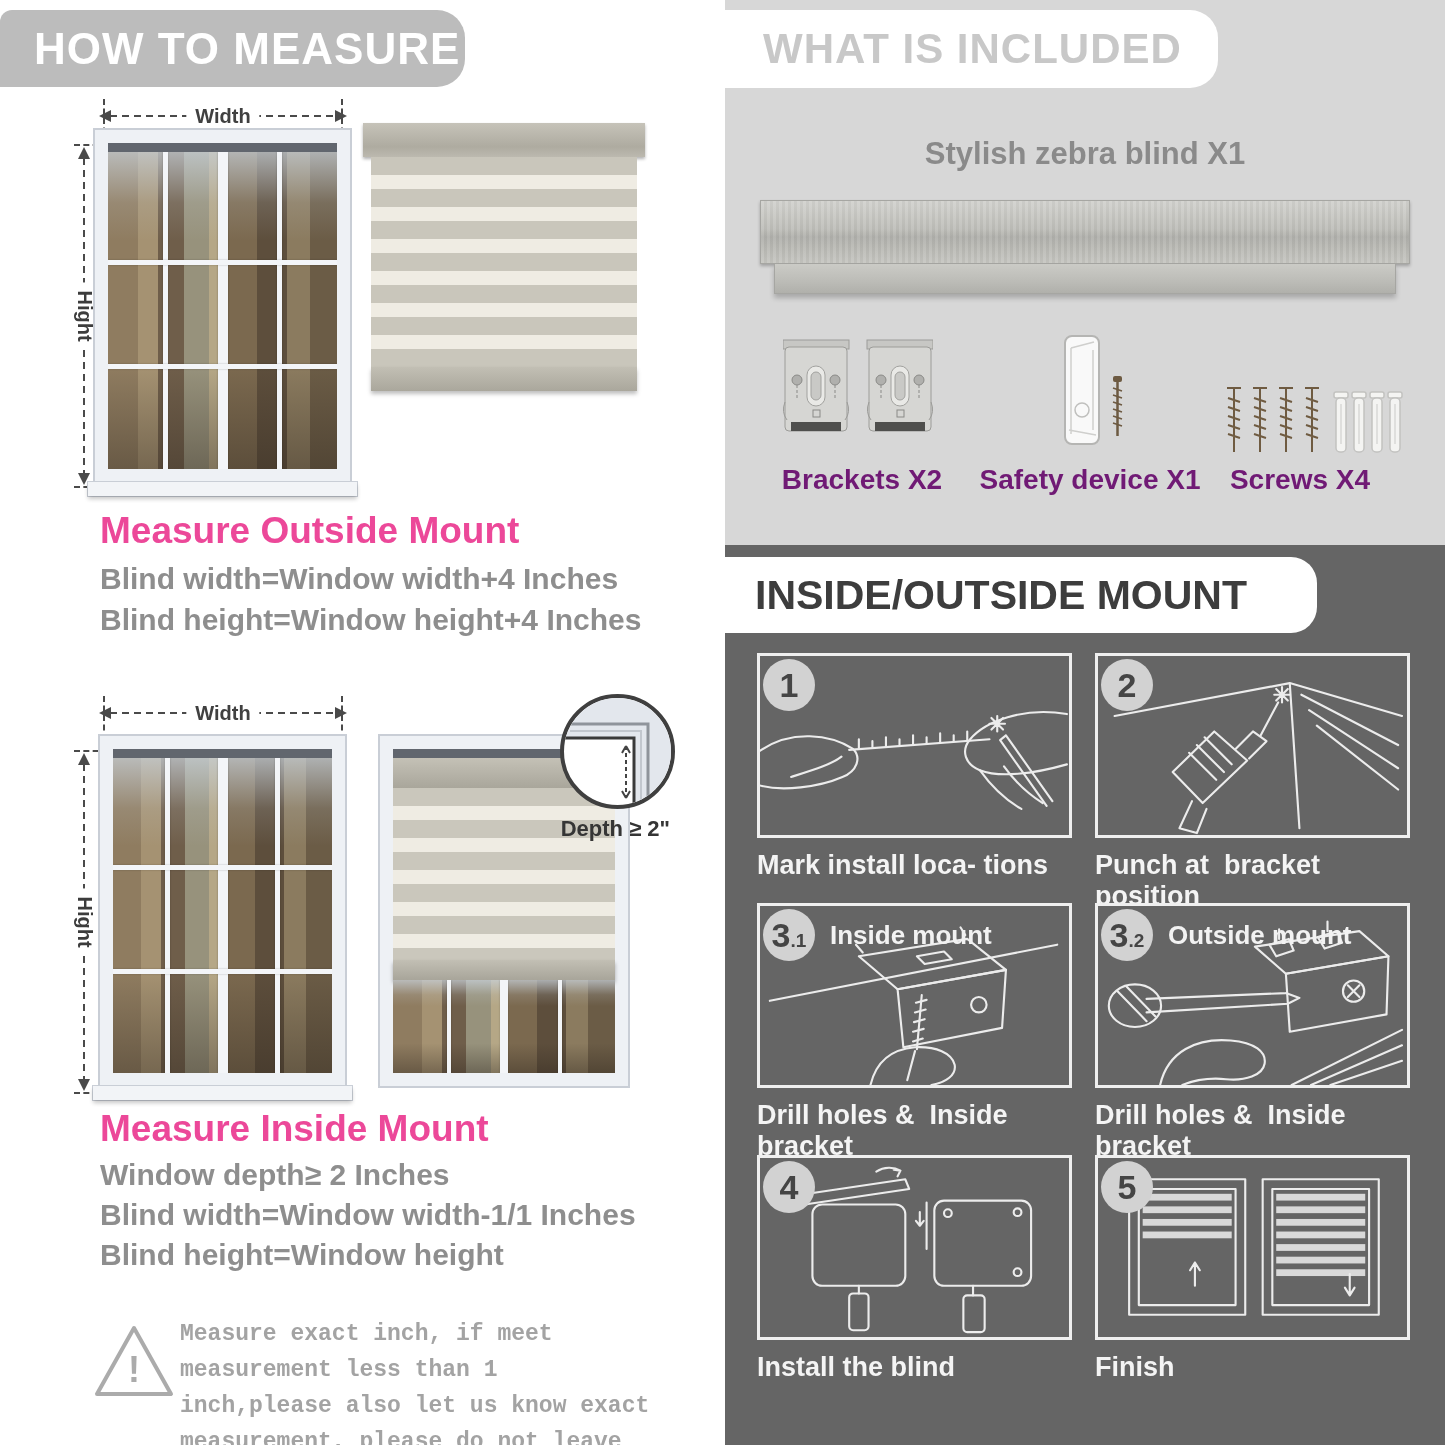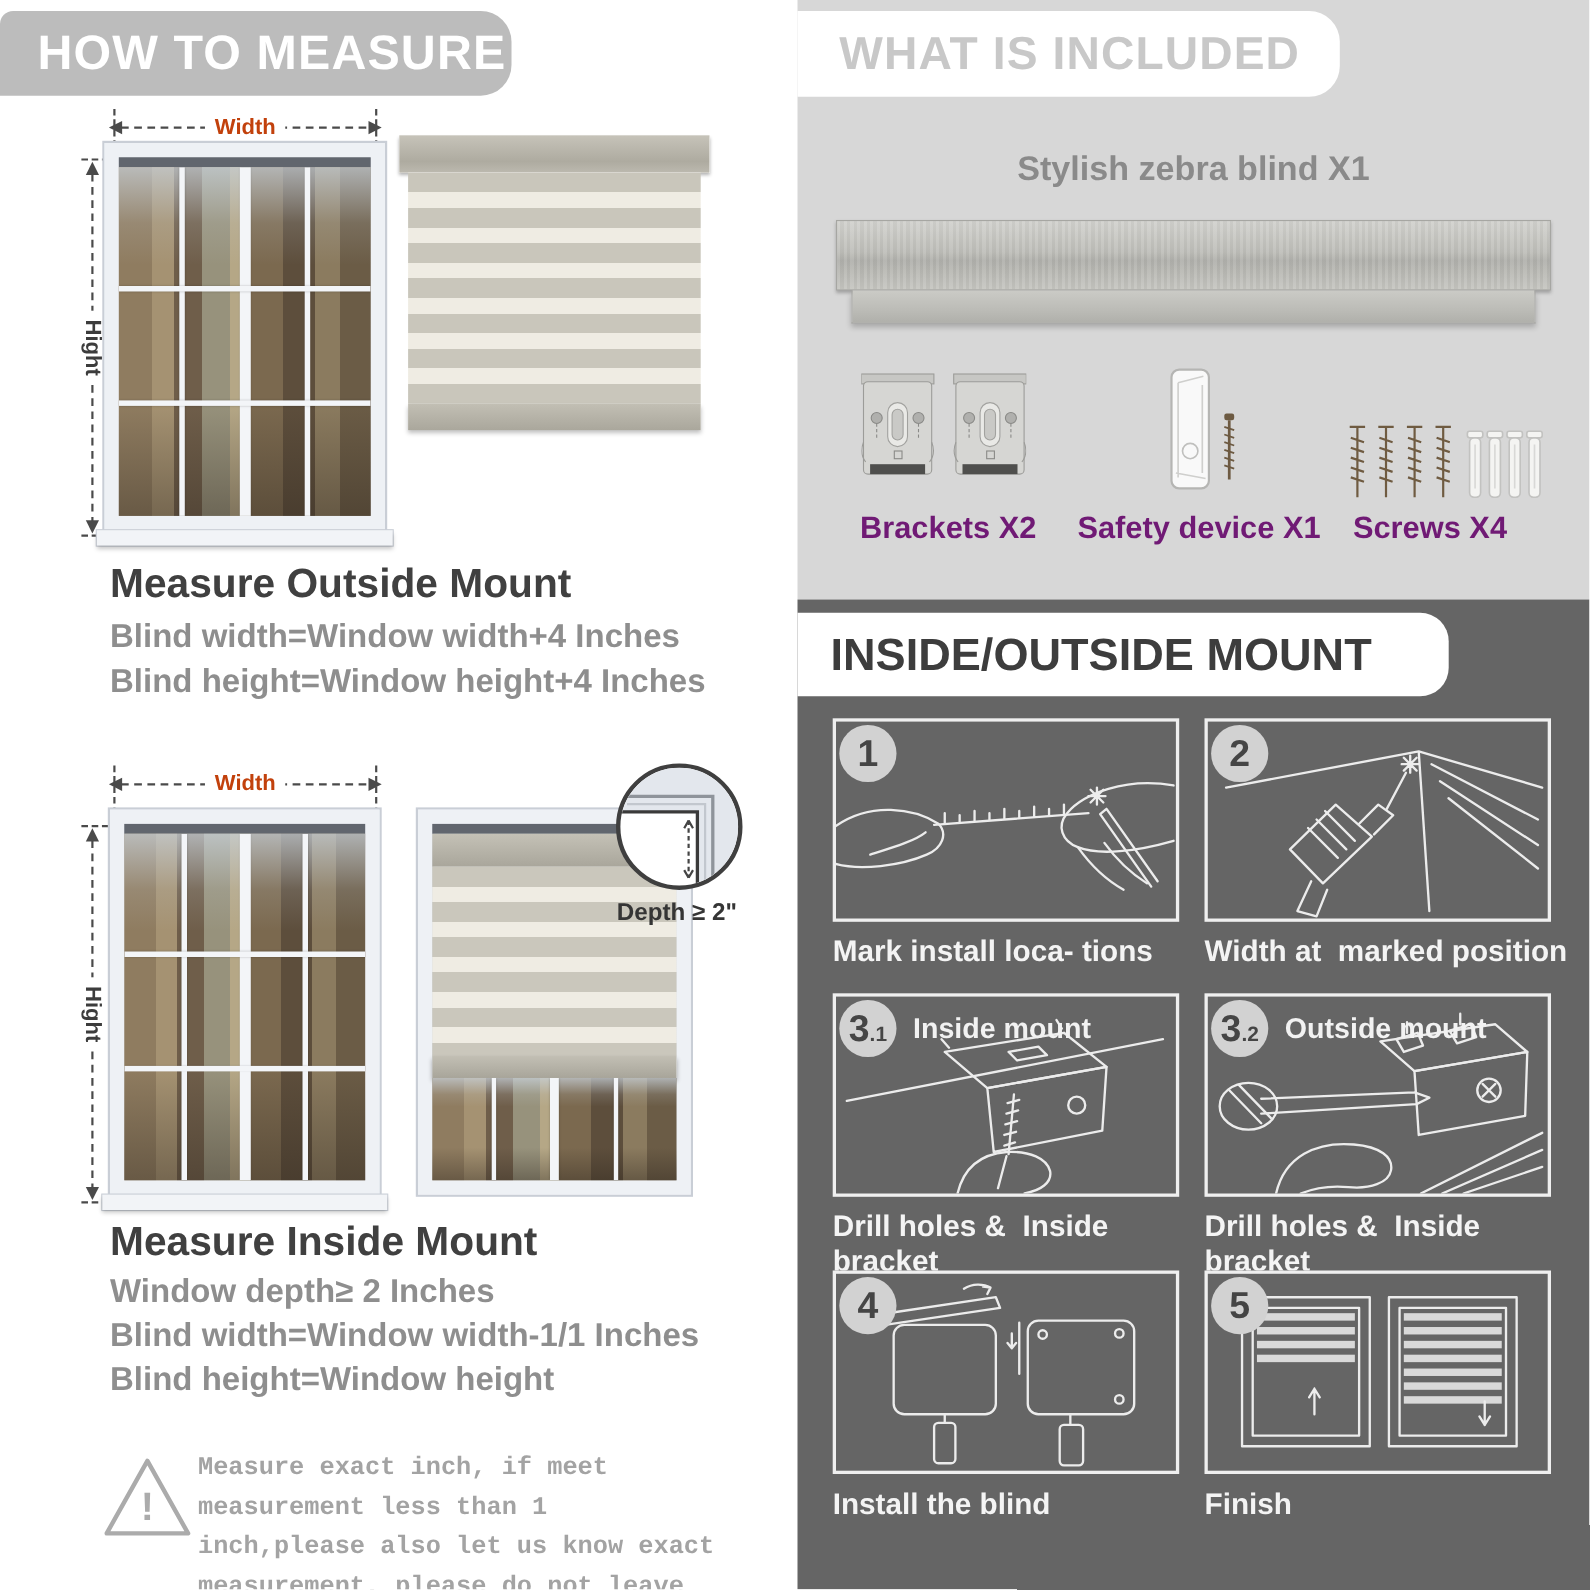--- a/index.html
+++ b/index.html
@@ -2,21 +2,21 @@
 <html><head>
 <meta charset="utf-8">
 <style>
   html,body{margin:0;padding:0;background:#ffffff;}
   .page{position:relative;width:1445px;height:1445px;background:#ffffff;overflow:hidden;
         font-family:"Liberation Sans",sans-serif;padding-left:19px;}
   
   .banner-left{position:absolute;left:0;top:10px;width:465px;height:77px;background:#bcbcbc;
       border-radius:12px 28px 28px 0;color:#ffffff;font-size:44px;font-weight:700;
       line-height:77px;padding-left:34px;box-sizing:border-box;letter-spacing:1px;}
-  .h2{position:absolute;font-size:37px;font-weight:700;color:#404040;white-space:nowrap;}
+  .h2{position:absolute;font-size:37px;font-weight:700;color:#ec4899;white-space:nowrap;}
   .sub{position:absolute;font-size:30px;font-weight:700;color:#8e8e8e;white-space:nowrap;}
   
   .winframe{position:absolute;box-sizing:border-box;border:13px solid #eef1f5;background:#eef1f5;
       box-shadow:0 0 0 2px #c9ced6, inset 0 0 0 1px #c3c9d2;display:flex;flex-direction:column;}
   .track{height:9px;background:#61666e;flex:0 0 auto;}
   .glass{position:relative;flex:1 1 auto;overflow:hidden;
       background:
         linear-gradient(180deg, rgba(203,213,223,.7) 0%, rgba(203,213,223,.15) 16%, rgba(0,0,0,0) 28%),
         linear-gradient(0deg, rgba(42,34,26,.38), rgba(0,0,0,0) 32%),
         linear-gradient(90deg,#8f7c60 0%,#8f7c60 13%,#a59272 13%,#a59272 22%,#6f5e4a 22%,#6f5e4a 33%,
@@ -37,21 +37,21 @@
   .bwin{display:flex;flex-direction:column;}
   .bwin .cassette{height:30px;background:linear-gradient(180deg,#c4c1b6,#a9a69b);flex:0 0 auto;}
   .bwin .bstripes{height:172px;flex:0 0 auto;
       background:repeating-linear-gradient(180deg,#cac7bc 0 18px,#efece3 18px 32px);}
   .bwin .brail2{height:20px;flex:0 0 auto;background:linear-gradient(180deg,#c2bfb4,#a8a59a);
       box-shadow:0 3px 4px rgba(0,0,0,.3);}
   
   .dimw{position:absolute;height:16px;}
   .dimw svg{position:absolute;left:0;top:0;}
   .dimw .lbl{position:absolute;left:50%;top:50%;transform:translate(-50%,-50%);
-      background:#ffffff;padding:0 9px;font-size:20px;font-weight:700;color:#c2410c;}
+      background:#ffffff;padding:0 9px;font-size:20px;font-weight:700;color:#404040;}
   .dimw .tick{position:absolute;top:-9px;height:44px;border-left:2px dashed #4a4a4a;}
   .dimh{position:absolute;width:16px;}
   .dimh .lbl{position:absolute;left:50%;top:50%;transform:translate(-50%,-50%) rotate(90deg);
       background:#ffffff;padding:0 8px;font-size:20px;font-weight:700;color:#3c3c3c;white-space:nowrap;}
   .dimh .tick{position:absolute;left:-2px;width:34px;border-top:2px dashed #4a4a4a;}
   .dimline{stroke:#4a4a4a;stroke-width:2;stroke-dasharray:7 5;}
   .dimarrow{fill:#4a4a4a;}
   
   .depth-circle{position:absolute;left:560px;top:694px;width:115px;height:115px;border-radius:50%;
       background:#ffffff;border:4px solid #3f3f3f;box-sizing:border-box;overflow:hidden;z-index:5;}
@@ -322,21 +322,21 @@
         <path d="M166 82 L184 48"></path>
         <path d="M188 40 v-0 M188 32 v16 M180 40 h16 M182 34 l12 12 M194 34 l-12 12"></path>
         <path d="M95 150 L82 178 L100 183 L110 158"></path>
       </svg>
       <div class="badge">
         <span class="bn">2</span>
           <span class="bs"></span>
       </div>
       <div class="ptitle"></div>
     </div>
-    <div class="pcap" style="left:370px;top:305px">Width at  marked position</div>
+    <div class="pcap" style="left:370px;top:305px">Punch at  bracket position</div>
 
     <div class="panel" style="left:32px;top:358px">
       <svg class="lineart" viewBox="0 0 315 185">
         <path d="M8 98 L305 40"></path>
         <path d="M100 52 L212 34 L252 66 L140 86 Z"></path>
         <path d="M160 52 L188 47 L196 55 L168 60 Z"></path>
         <path d="M104 48 l-7 -8 M210 30 l-5 -8"></path>
         <path d="M140 86 L252 66 L248 126 L146 146 Z"></path>
         <circle class="o" cx="224" cy="102" r="8"></circle>
         <path d="M165 92 L160 148"></path>

